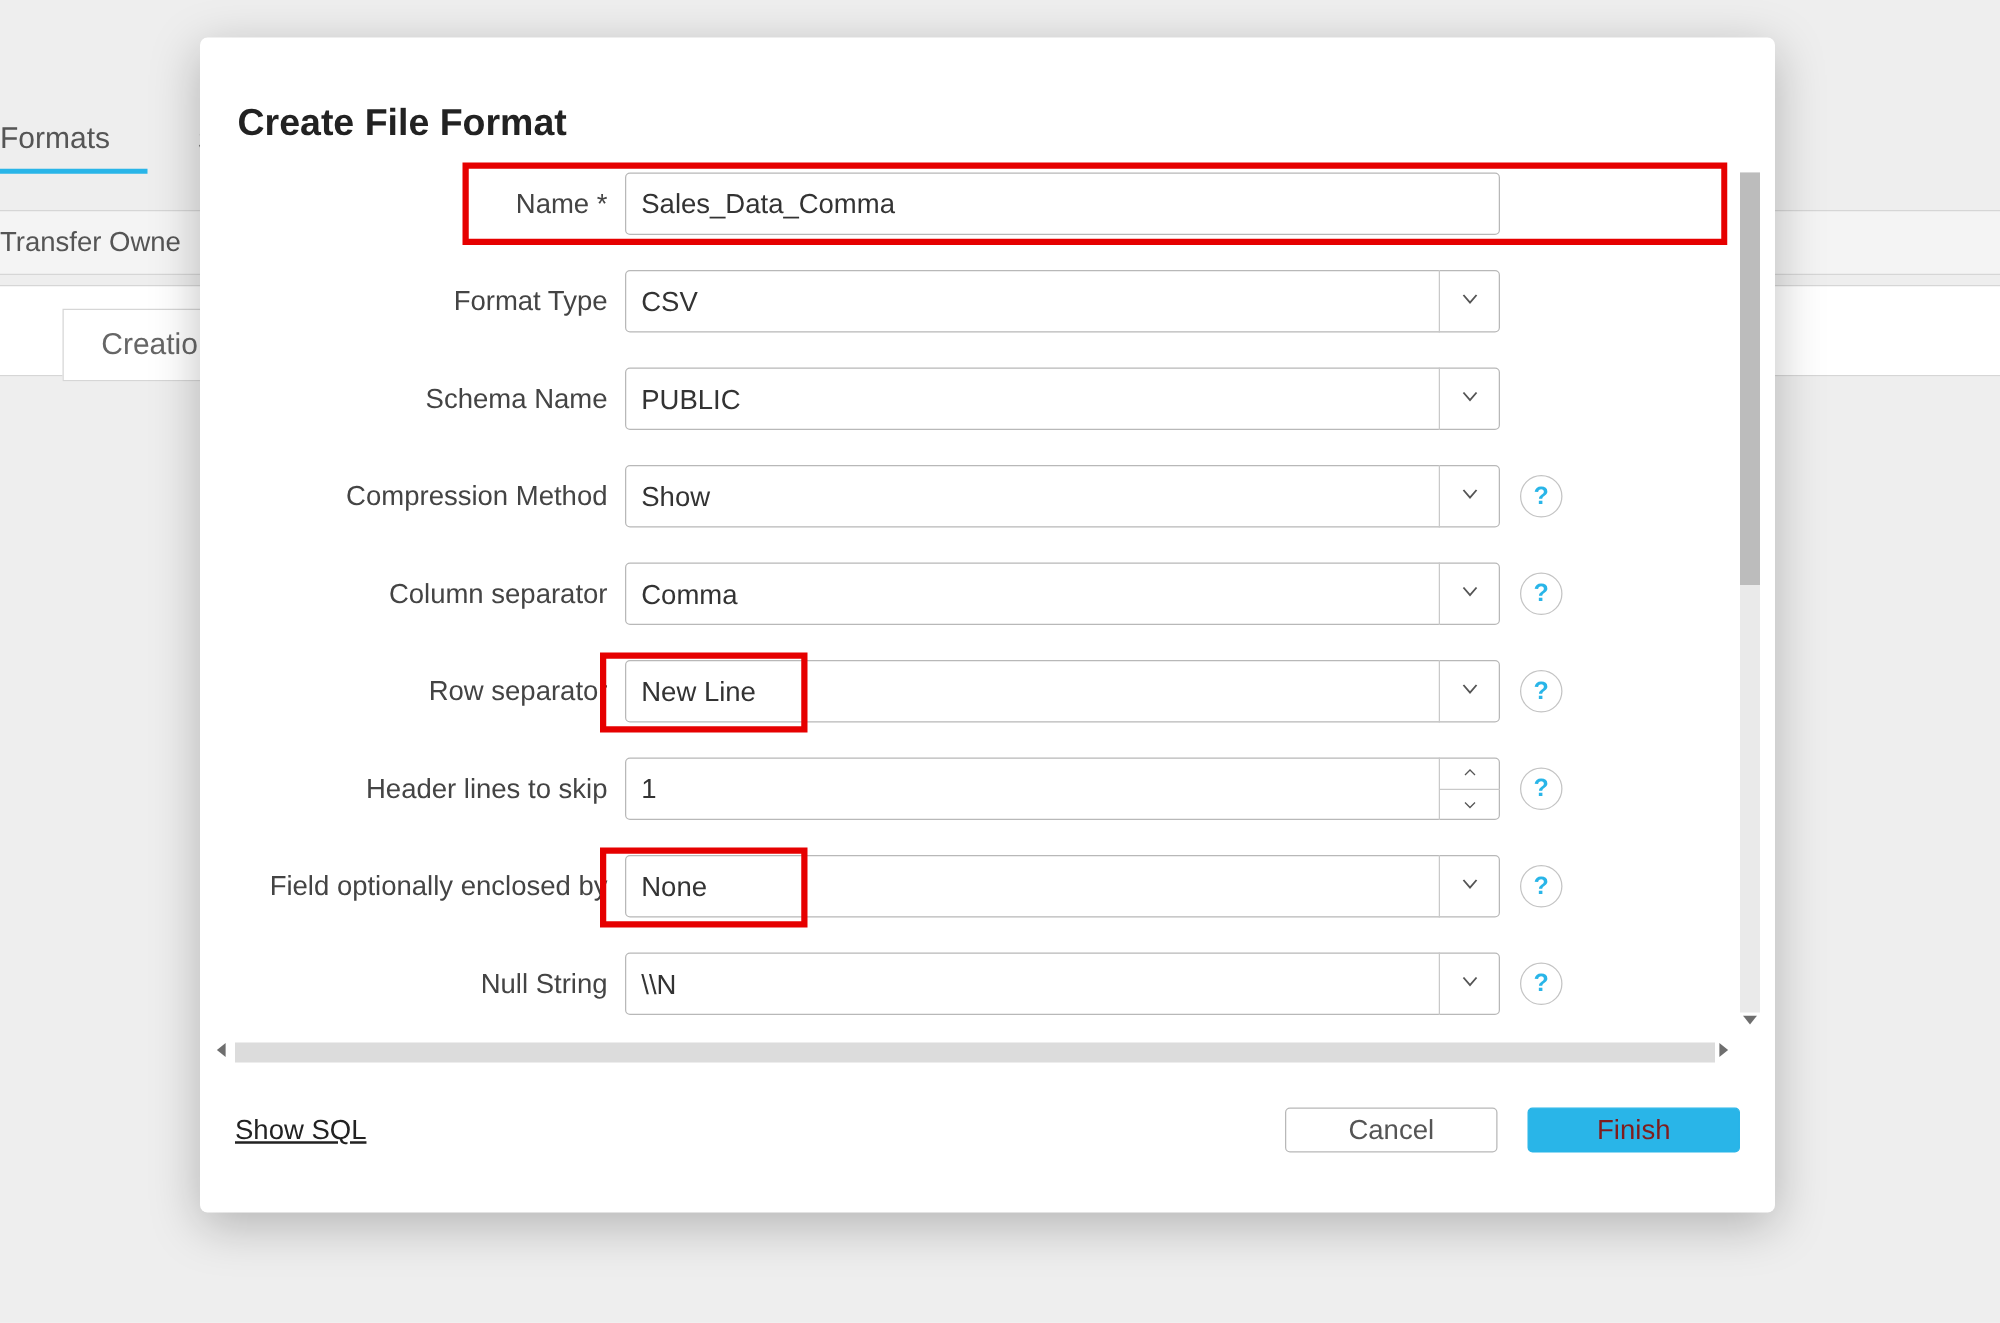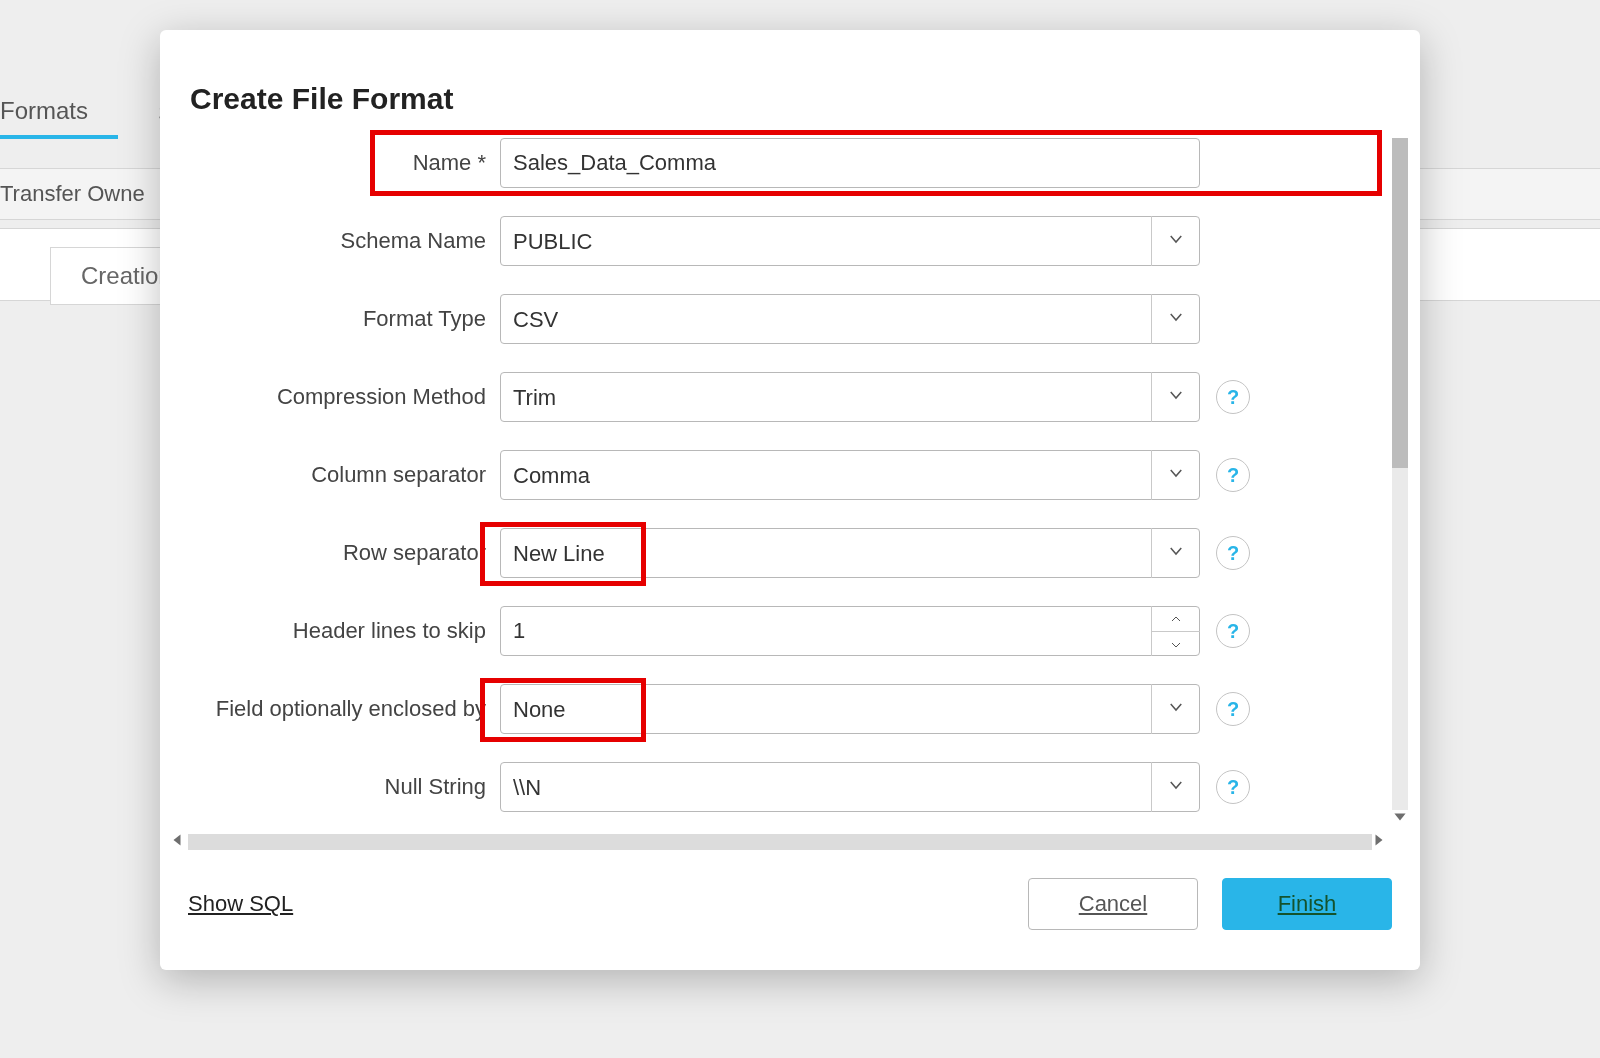--- a/index.html
+++ b/index.html
@@ -289,41 +289,40 @@
     padding: 0 28px 22px 28px;
   }
   .show-sql {
     font-size: 22px;
     color: #222;
     text-decoration: underline;
     cursor: pointer;
   }
   .footer-spacer { flex: 1; }
   .btn {
-    height: 52px;
+    height: 36px;
     min-width: 170px;
     border-radius: 4px;
     font-size: 22px;
     display: flex;
     align-items: center;
     justify-content: center;
     cursor: pointer;
     margin-left: 18px;
     box-sizing: border-box;
-    text-decoration: underline;
   }
   .btn-secondary {
     background: #fff;
     border: 1px solid #b8b8b8;
     color: #555;
   }
   .btn-primary {
     background: #29b5e8;
     border: 1px solid #29b5e8;
-    color: #14532d;
+    color: #7f1d1d;
     margin-left: 24px;
   }
 </style>
 </head>
 <body>
 
 <div class="bg-page">
   <div class="bg-tabs">
     <div class="bg-tab active">Formats</div>
     <div class="bg-tab-next">S</div>
@@ -346,47 +345,47 @@
     <div class="form-scroll">
 
       <div class="form-row">
         <div class="form-label">Name *</div>
         <div class="form-control-wrap">
           <input class="text-input" value="Sales_Data_Comma" style="">
         </div>
       </div>
 
       <div class="form-row">
+        <div class="form-label">Format Type</div>
+        <div class="form-control-wrap">
+          <div class="select-box" style="line-height:50px;">CSV</div>
+          <div class="chev-btn">
+            <span><svg viewBox="0 0 24 24">
+                  <polyline points="5 8 12 16 19 8"></polyline>
+                </svg></span>
+          </div>
+        </div>
+      </div>
+
+      <div class="form-row">
         <div class="form-label">Schema Name</div>
         <div class="form-control-wrap">
           <div class="select-box" style="line-height:50px;">PUBLIC</div>
           <div class="chev-btn">
             <span><svg viewBox="0 0 24 24">
                   <polyline points="5 8 12 16 19 8"></polyline>
                 </svg></span>
           </div>
         </div>
       </div>
 
       <div class="form-row">
-        <div class="form-label">Format Type</div>
-        <div class="form-control-wrap">
-          <div class="select-box" style="line-height:50px;">CSV</div>
-          <div class="chev-btn">
-            <span><svg viewBox="0 0 24 24">
-                  <polyline points="5 8 12 16 19 8"></polyline>
-                </svg></span>
-          </div>
-        </div>
-      </div>
-
-      <div class="form-row">
         <div class="form-label">Compression Method</div>
         <div class="form-control-wrap">
-          <div class="select-box" style="line-height:50px;">Trim</div>
+          <div class="select-box" style="line-height:50px;">Show</div>
           <div class="chev-btn">
             <span><svg viewBox="0 0 24 24">
                   <polyline points="5 8 12 16 19 8"></polyline>
                 </svg></span>
           </div>
         </div>
         <div class="help-badge">?</div>
       </div>
 
       <div class="form-row">

